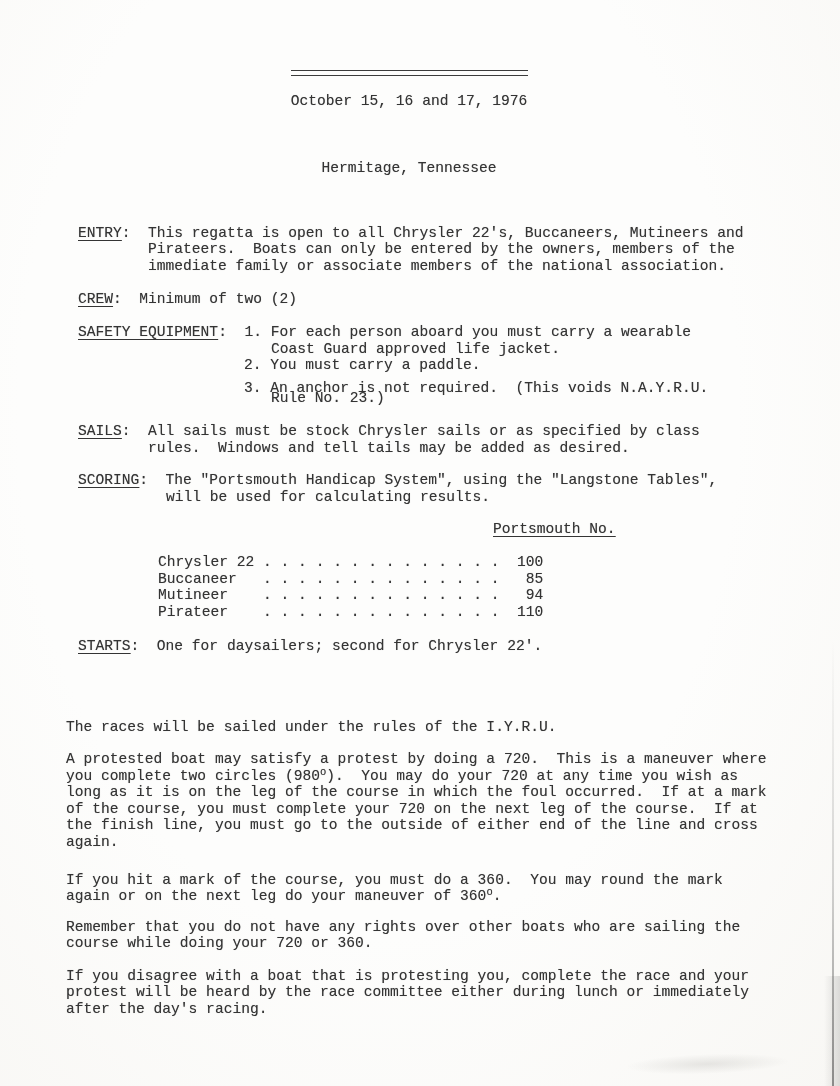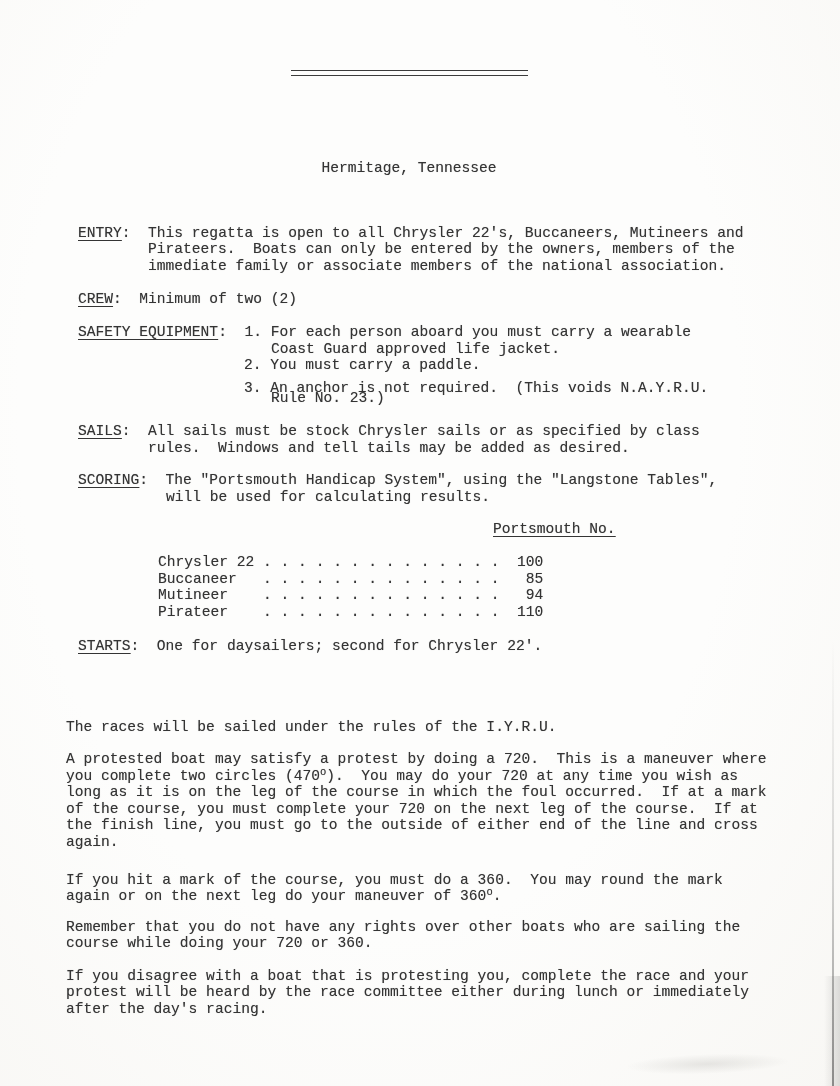--- a/index.html
+++ b/index.html
@@ -60,20 +60,21 @@
     background: radial-gradient(ellipse at center, rgba(120,118,112,0.16) 0%, rgba(120,118,112,0) 70%);
     transform: rotate(-2deg);
   }
 </style>
 </head>
 <body>
 
 <div class="page">
 
   <div class="title-rule"></div>
+  <div class="hline" style="top:93px">October 15, 16 and 17, 1976</div>
   <div class="hline" style="top:160px">Hermitage, Tennessee</div>
 
   <div id="doc-lines">
       <div class="line" style="left: 78px; top: 225px;"><span class="u">ENTRY</span><span>:  This regatta is open to all Chrysler 22's, Buccaneers, Mutineers and</span></div>
       <div class="line" style="left: 148px; top: 241px;"><span>Pirateers.  Boats can only be entered by the owners, members of the</span></div>
       <div class="line" style="left: 148px; top: 258px;"><span>immediate family or associate members of the national association.</span></div>
       <div class="line" style="left: 78px; top: 291px;"><span class="u">CREW</span><span>:  Minimum of two (2)</span></div>
       <div class="line" style="left: 78px; top: 324px;"><span class="u">SAFETY EQUIPMENT</span><span>:  1. For each person aboard you must carry a wearable</span></div>
       <div class="line" style="left: 271px; top: 341px;"><span>Coast Guard approved life jacket.</span></div>
       <div class="line" style="left: 244px; top: 357px;"><span>2. You must carry a paddle.</span></div>
@@ -84,21 +85,21 @@
       <div class="line" style="left: 78px; top: 472px;"><span class="u">SCORING</span><span>:  The "Portsmouth Handicap System", using the "Langstone Tables",</span></div>
       <div class="line" style="left: 166px; top: 489px;"><span>will be used for calculating results.</span></div>
       <div class="line" style="left: 493px; top: 521px;"><span class="u">Portsmouth No.</span></div>
       <div class="line" style="left: 158px; top: 554px;"><span>Chrysler 22 . . . . . . . . . . . . . .  100</span></div>
       <div class="line" style="left: 158px; top: 571px;"><span>Buccaneer   . . . . . . . . . . . . . .   85</span></div>
       <div class="line" style="left: 158px; top: 587px;"><span>Mutineer    . . . . . . . . . . . . . .   94</span></div>
       <div class="line" style="left: 158px; top: 604px;"><span>Pirateer    . . . . . . . . . . . . . .  110</span></div>
       <div class="line" style="left: 78px; top: 638px;"><span class="u">STARTS</span><span>:  One for daysailers; second for Chrysler 22'.</span></div>
       <div class="line" style="left: 66px; top: 719px;"><span>The races will be sailed under the rules of the I.Y.R.U.</span></div>
       <div class="line" style="left: 66px; top: 751px;"><span>A protested boat may satisfy a protest by doing a 720.  This is a maneuver where</span></div>
-      <div class="line" style="left: 66px; top: 768px;"><span>you complete two circles (470</span><span class="sup">o</span><span>).  You may do your 720 at any time you wish as</span></div>
+      <div class="line" style="left: 66px; top: 768px;"><span>you complete two circles (980</span><span class="sup">o</span><span>).  You may do your 720 at any time you wish as</span></div>
       <div class="line" style="left: 66px; top: 784px;"><span>long as it is on the leg of the course in which the foul occurred.  If at a mark</span></div>
       <div class="line" style="left: 66px; top: 801px;"><span>of the course, you must complete your 720 on the next leg of the course.  If at</span></div>
       <div class="line" style="left: 66px; top: 817px;"><span>the finish line, you must go to the outside of either end of the line and cross</span></div>
       <div class="line" style="left: 66px; top: 834px;"><span>again.</span></div>
       <div class="line" style="left: 66px; top: 872px;"><span>If you hit a mark of the course, you must do a 360.  You may round the mark</span></div>
       <div class="line" style="left: 66px; top: 888px;"><span>again or on the next leg do your maneuver of 360</span><span class="sup">o</span><span>.</span></div>
       <div class="line" style="left: 66px; top: 919px;"><span>Remember that you do not have any rights over other boats who are sailing the</span></div>
       <div class="line" style="left: 66px; top: 935px;"><span>course while doing your 720 or 360.</span></div>
       <div class="line" style="left: 66px; top: 968px;"><span>If you disagree with a boat that is protesting you, complete the race and your</span></div>
       <div class="line" style="left: 66px; top: 984px;"><span>protest will be heard by the race committee either during lunch or immediately</span></div>

